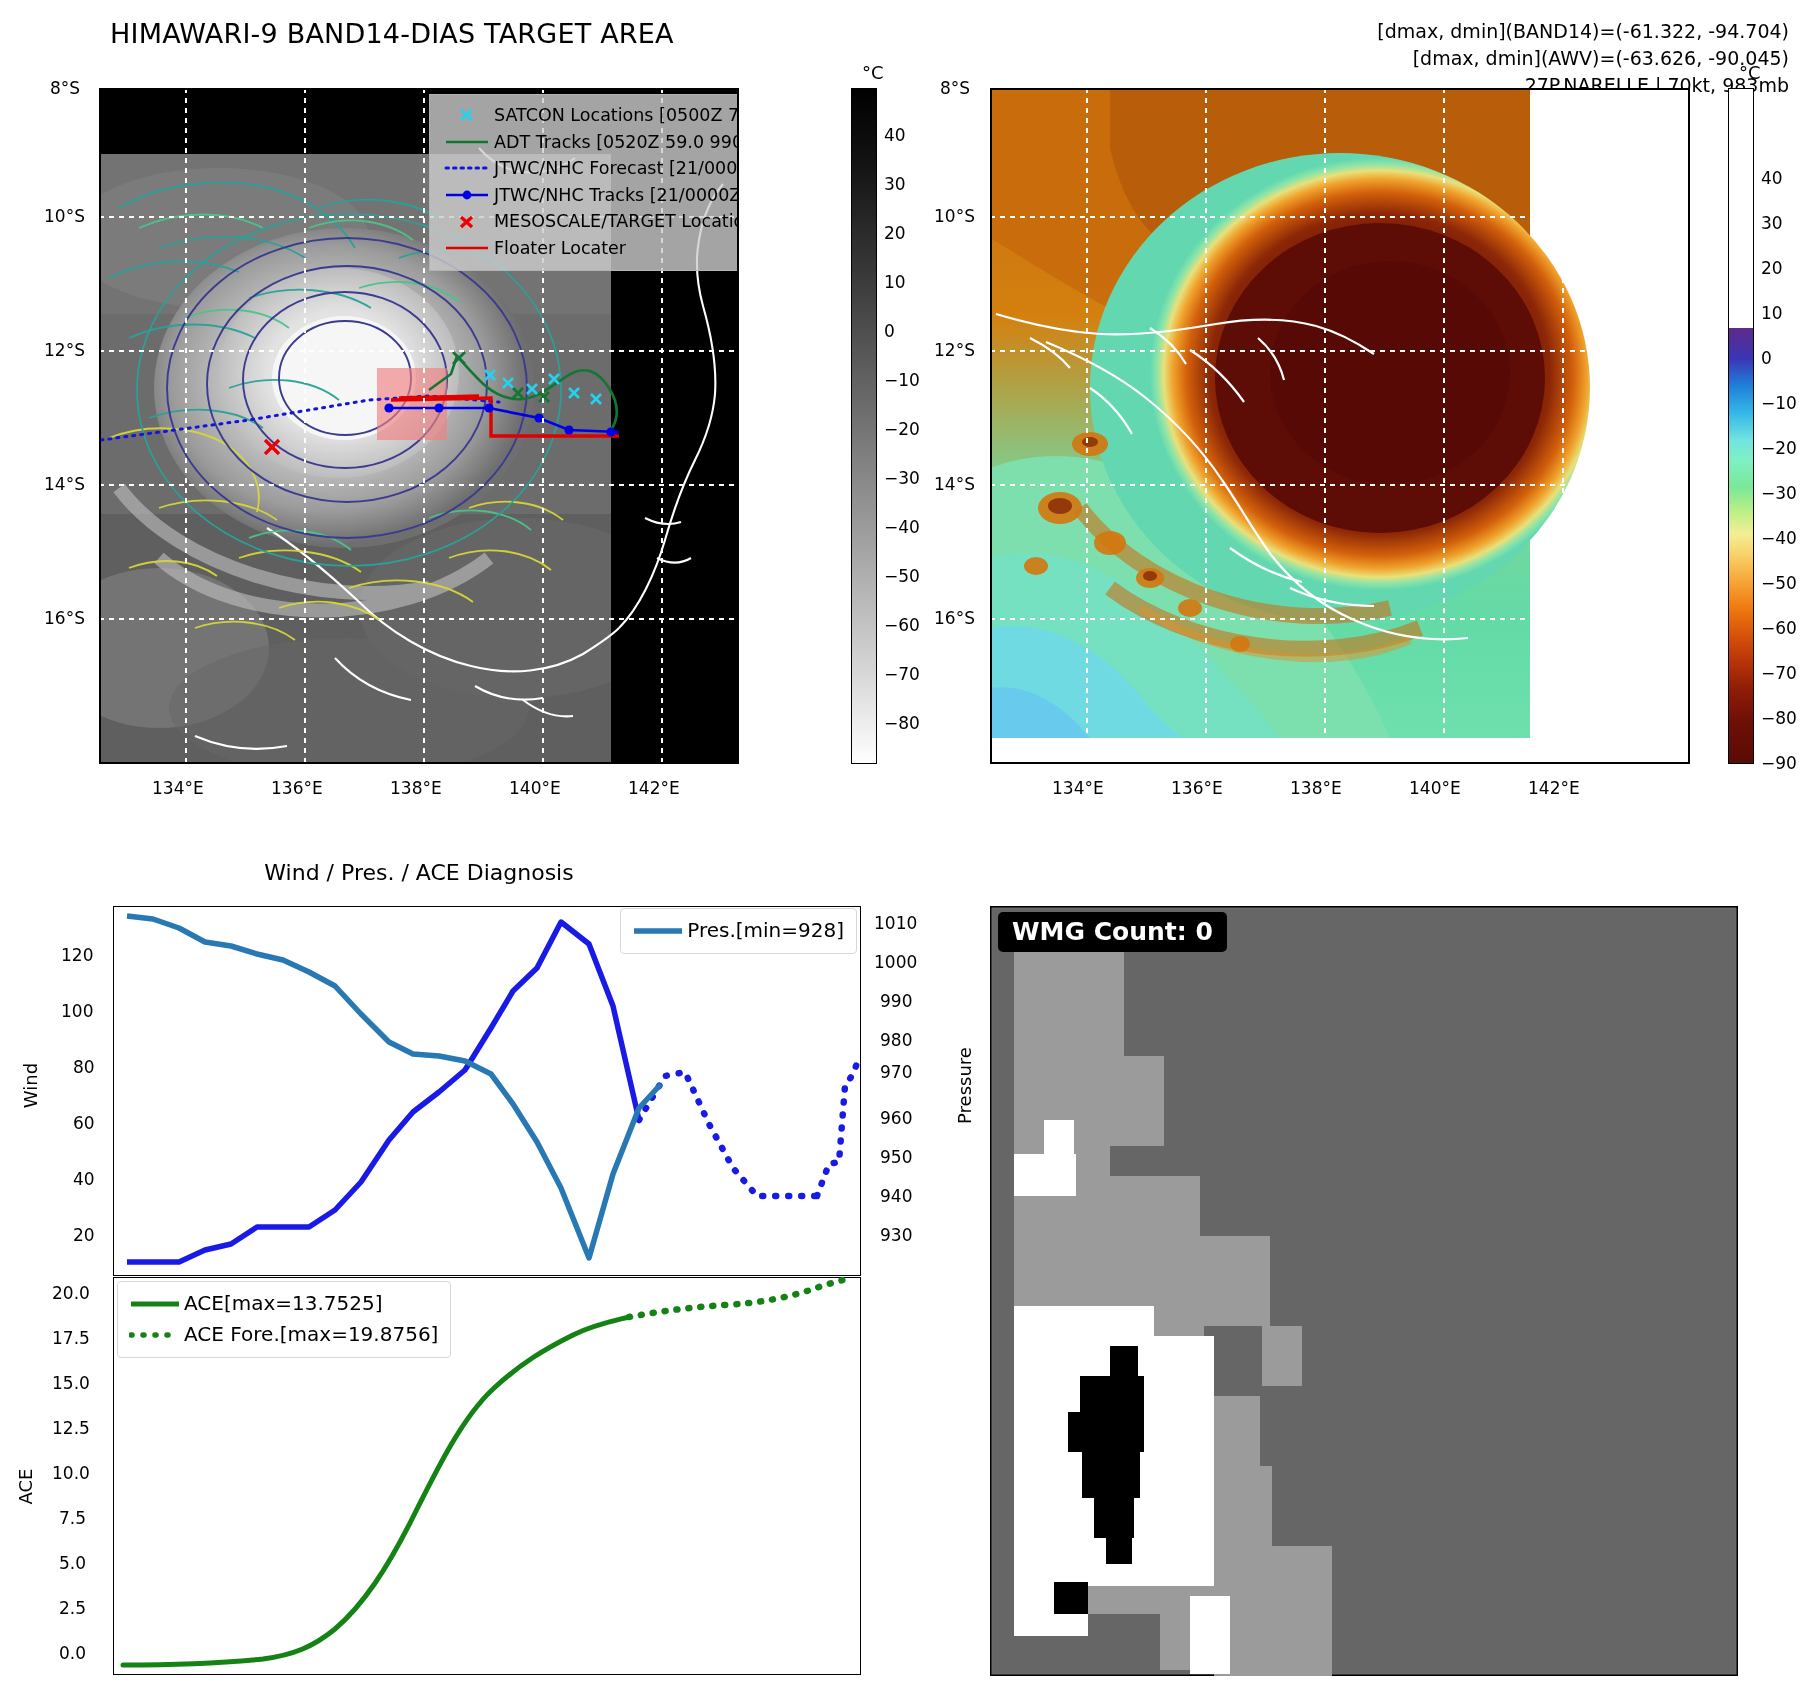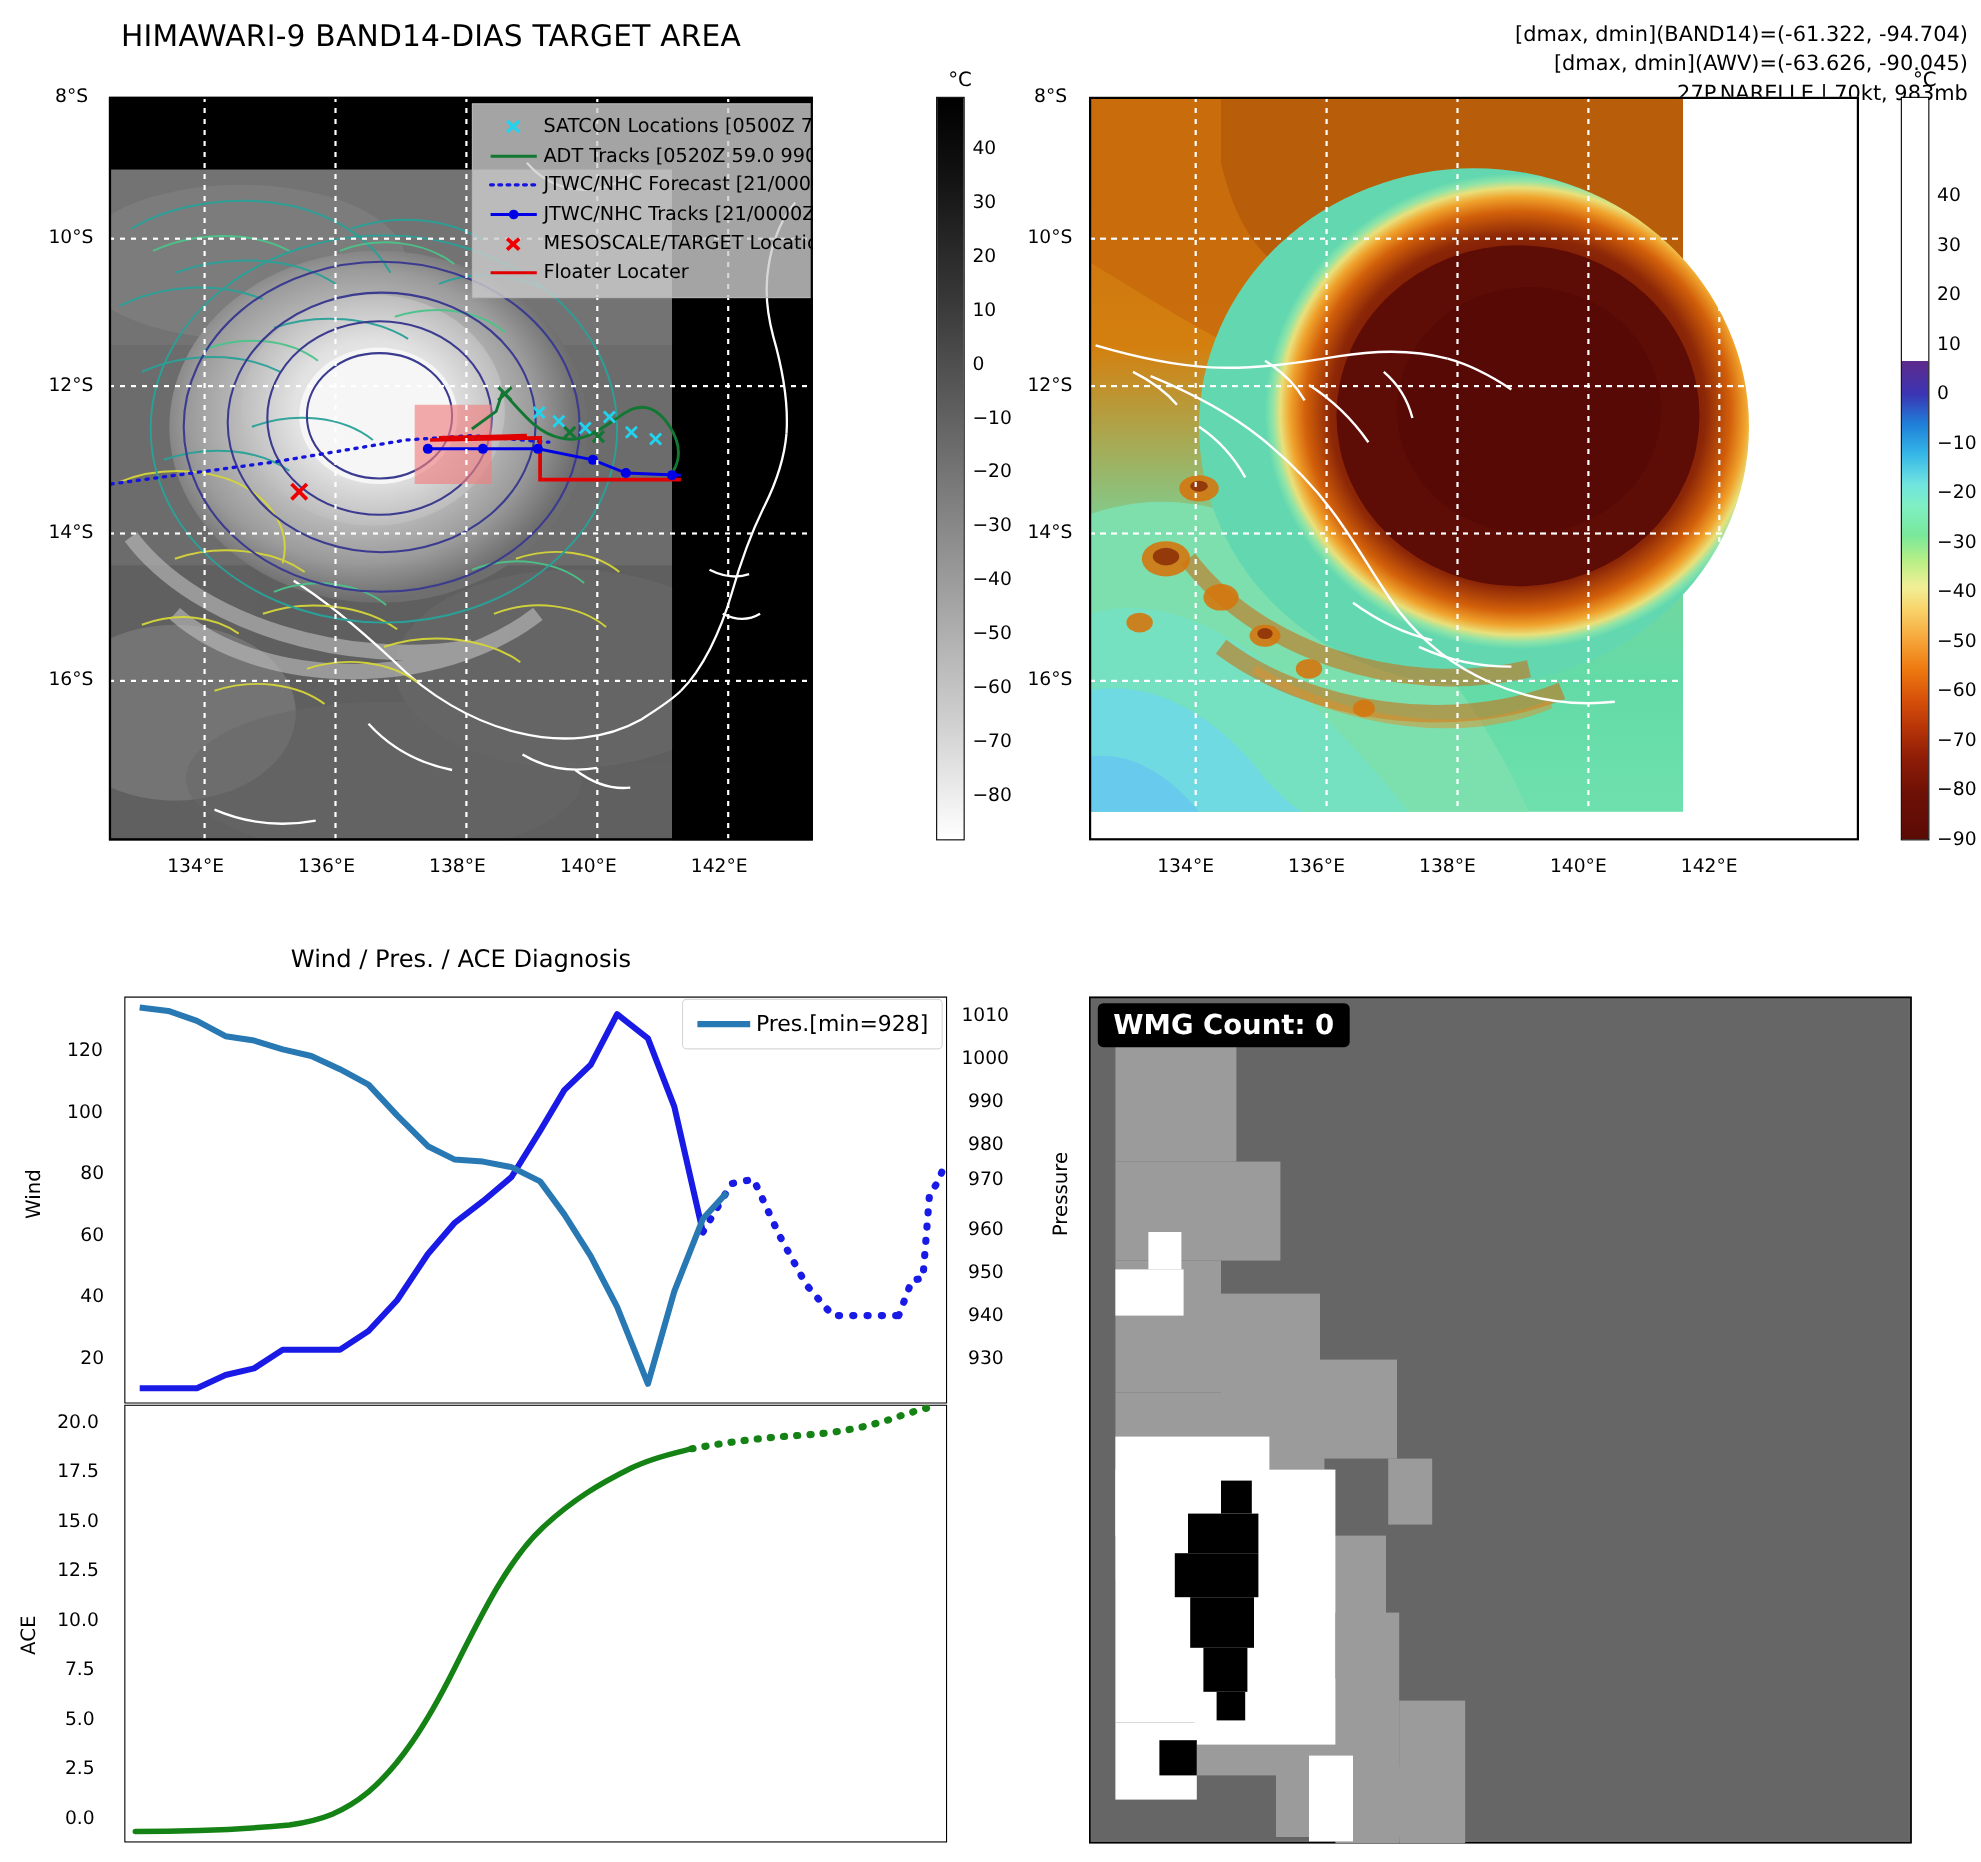--- a/index.html
+++ b/index.html
@@ -485,20 +485,38 @@
 <div class="abs" style="left:113px;top:1277px;width:748px;height:398px;">
   <svg width="748" height="398" viewBox="0 0 748 398">
     <rect x="0" y="0" width="748" height="398" fill="#ffffff" stroke="#000" stroke-width="2"></rect>
 
     <path d="M10,388 C60,388 110,386 150,382 C180,378 200,370 222,352
              C250,328 274,292 300,240 C326,188 350,140 380,112
              C408,86 432,72 460,58 C480,48 500,44 516,40" fill="none" stroke="#148214" stroke-width="5" stroke-linecap="round"></path>
 
     <path d="M516,40 C548,34 580,30 612,28 C648,26 678,20 706,10 C718,6 726,4 734,2" fill="none" stroke="#148214" stroke-width="6.5" stroke-dasharray="1 11" stroke-linecap="round"></path>
   </svg>
+  <div class="legend-sm" style="left:4px;top:4px;">
+    <div class="row">
+      <span class="key">
+        <svg width="52" height="10">
+            <line x1="2" y1="5" x2="50" y2="5" stroke="#148214" stroke-width="5"></line>
+          </svg>
+      </span>
+      <span>ACE[max=13.7525]</span>
+    </div>
+    <div class="row">
+      <span class="key">
+        <svg width="52" height="10">
+            <line x1="2" y1="5" x2="50" y2="5" stroke="#148214" stroke-width="5.5" stroke-dasharray="1 11" stroke-linecap="round"></line>
+          </svg>
+      </span>
+      <span>ACE Fore.[max=19.8756]</span>
+    </div>
+  </div>
 </div>
 
 <div class="abs axlbl vlabel" style="left:8px;top:1476px;transform:rotate(-90deg);">ACE</div>
 <div class="abs tick" style="left:52px;top:1293px;transform:translateY(-50%);">20.0</div>
 <div class="abs tick" style="left:52px;top:1338px;transform:translateY(-50%);">17.5</div>
 <div class="abs tick" style="left:52px;top:1383px;transform:translateY(-50%);">15.0</div>
 <div class="abs tick" style="left:52px;top:1428px;transform:translateY(-50%);">12.5</div>
 <div class="abs tick" style="left:52px;top:1473px;transform:translateY(-50%);">10.0</div>
 <div class="abs tick" style="left:59px;top:1518px;transform:translateY(-50%);text-align:center;">7.5</div>
 <div class="abs tick" style="left:59px;top:1563px;transform:translateY(-50%);">5.0</div>

